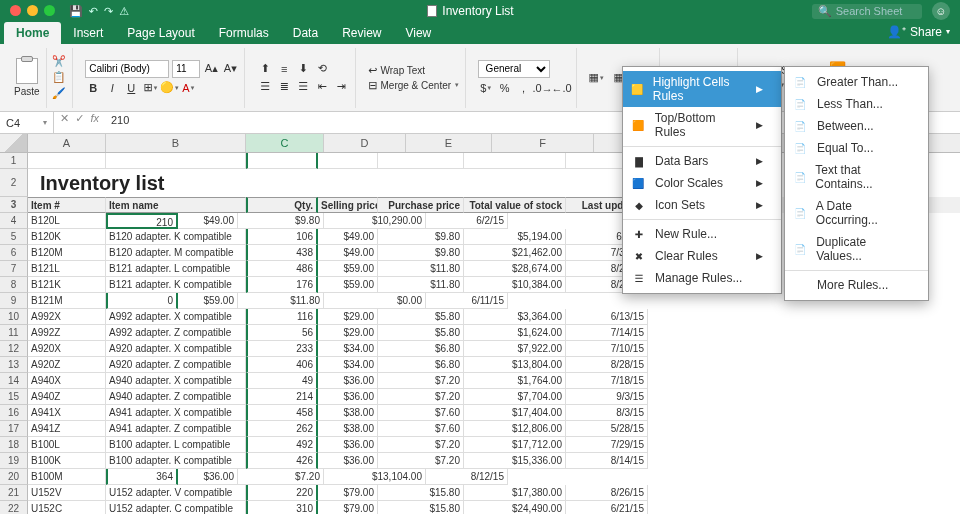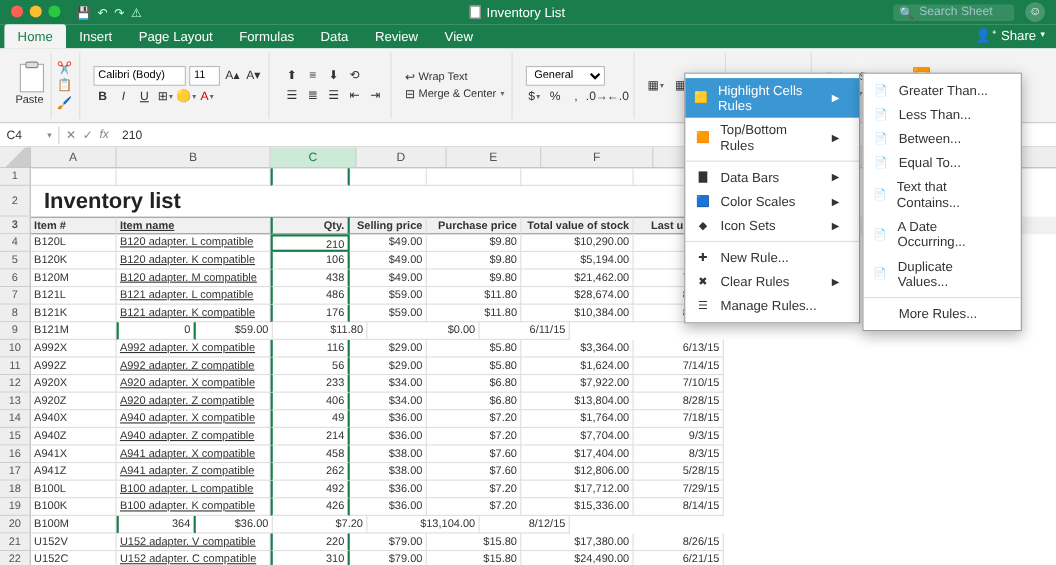--- a/index.html
+++ b/index.html
@@ -5,45 +5,45 @@
 *{box-sizing:border-box;margin:0;padding:0;font-family:-apple-system,BlinkMacSystemFont,"Segoe UI",Arial,sans-serif;}
 body{background:#fff;font-size:11px;color:#333;overflow:hidden;width:960px;height:514px;}
 .titlebar{background:#1a7e4c;height:22px;display:flex;align-items:center;justify-content:space-between;color:#fff;padding:0 10px;}
 .titlebar-left{display:flex;gap:6px;}
 .win-dot{width:11px;height:11px;border-radius:50%;}
 .titlebar-center{display:flex;align-items:center;gap:5px;font-size:12px;}
 .titlebar-right{display:flex;align-items:center;gap:10px;}
 .search-box{background:rgba(255,255,255,0.12);border-radius:3px;padding:1px 6px;font-size:11px;color:#cde;display:flex;align-items:center;gap:4px;width:110px;}
 .tabs{background:#1a7e4c;height:22px;display:flex;align-items:flex-end;padding-left:4px;gap:0;}
 .tab{padding:4px 12px;color:#fff;font-size:12px;cursor:pointer;}
-.tab.active{background:#f3f3f3;color:#1a7e4c;font-weight:400;border-radius:3px 3px 0 0;}
+.tab.active{background:#f3f3f3;color:#1a7e4c;font-weight:700;border-radius:3px 3px 0 0;}
 .share-tab{margin-left:auto;display:flex;align-items:center;gap:4px;color:#fff;padding:4px 10px;font-size:12px;}
 .ribbon{background:#f3f3f3;height:68px;border-bottom:1px solid #ccc;display:flex;align-items:center;padding:4px 8px;gap:6px;position:relative;}
 .ribbon-group{display:flex;flex-direction:column;gap:2px;border-right:1px solid #ddd;padding:0 6px;height:60px;justify-content:center;}
-.paste-btn{display:flex;flex-direction:column;align-items:flex-end;gap:2px;}
+.paste-btn{display:flex;flex-direction:column;align-items:center;gap:2px;}
 .ribbon-row{display:flex;gap:3px;align-items:center;}
 .font-sel{background:#fff;border:1px solid #bbb;height:18px;font-size:10px;padding:0 3px;}
 .icon-sq{width:16px;height:16px;display:flex;align-items:center;justify-content:center;border:1px solid transparent;}
-.formula-bar{height:22px;border-bottom:1px solid #ccc;display:flex;align-items:center;background:#fff;}
+.formula-bar{height:22px;border-bottom:1px solid #ccc;display:flex;background:#fff;}
 .name-box{width:54px;border-right:1px solid #ccc;padding:2px 6px;font-size:11px;display:flex;align-items:center;justify-content:space-between;}
 .fx-icons{display:flex;gap:6px;padding:0 6px;color:#888;}
 .formula-input{flex:1;padding:2px 6px;font-size:11px;}
 .sheet{position:relative;}
 .col-headers{display:flex;background:#eee;border-bottom:1px solid #bbb;}
 .corner{width:28px;height:18px;border-right:1px solid #bbb;background:linear-gradient(135deg,#eee 50%,#ccc 50%);}
 .col-h{height:18px;border-right:1px solid #ccc;text-align:center;font-size:11px;color:#555;line-height:18px;}
 .col-h.sel{background:#cde9d8;color:#1a7e4c;}
 .grid{position:relative;}
 .row{display:flex;height:16px;}
 .row-h{width:28px;background:#eee;border-right:1px solid #bbb;border-bottom:1px solid #ccc;text-align:center;font-size:10px;color:#555;line-height:16px;}
 .cell{border-right:1px solid #ddd;border-bottom:1px solid #ddd;padding:0 3px;font-size:10px;line-height:16px;overflow:hidden;white-space:nowrap;}
 .title-row .cell{font-size:20px;font-weight:700;color:#222;border:none;height:28px;line-height:28px;}
 .header-row{background:#f0f0f0;font-weight:600;}
 .header-row .cell{border-top:1px solid #999;border-bottom:1px solid #999;}
-.colA{width:78px;} .colB{width:140px;text-decoration:underline;} .colC{width:72px;} .colD{width:70px;} .colE{width:86px;} .colF{width:102px;} .colG{width:82px;}
+.colA{width:78px;} .colB{width:140px;} .colC{width:72px;} .colD{width:60px;} .colE{width:86px;} .colF{width:102px;} .colG{width:82px;}
 .right{text-align:right;}
 .sel-col{border-left:2px solid #1a7e4c;border-right:2px solid #1a7e4c;}
 .sel-cell{border:2px solid #1a7e4c;}
 .menu{position:absolute;background:#fff;border:1px solid #999;box-shadow:0 4px 12px rgba(0,0,0,0.3);font-size:12px;padding:4px 0;z-index:100;}
 .menu-item{padding:4px 18px 4px 8px;display:flex;align-items:center;gap:8px;cursor:default;position:relative;}
 .menu-item:hover,.menu-item.hl{background:#3b97d3;color:#fff;}
 .menu-item .arrow{margin-left:auto;font-size:9px;}
 .menu-sep{height:1px;background:#ddd;margin:3px 0;}
 .menu-icon{width:16px;height:14px;display:flex;align-items:center;justify-content:center;font-size:10px;}
 .doc-icon{width:10px;height:12px;background:#fff;border:1px solid #777;position:relative;}
@@ -239,21 +239,20 @@
         <div class="cell colB">Item name</div>
         <div class="cell colC right sel-col">Qty.</div>
         <div class="cell colD right">Selling price</div>
         <div class="cell colE right">Purchase price</div>
         <div class="cell colF right">Total value of stock</div>
         <div class="cell colG right">Last updated</div>
       </div>
       <div class="row">
         <div class="row-h">4</div>
         <div class="cell colA">B120L</div>
-        <div class="cell colB">B120 adapter. L compatible</div>
         <div class="cell colC right sel-cell">210</div>
         <div class="cell colD right">$49.00</div>
         <div class="cell colE right">$9.80</div>
         <div class="cell colF right">$10,290.00</div>
         <div class="cell colG right">6/2/15</div>
       </div>
       <div class="row">
         <div class="row-h">5</div>
         <div class="cell colA">B120K</div>
         <div class="cell colB">B120 adapter. K compatible</div>

